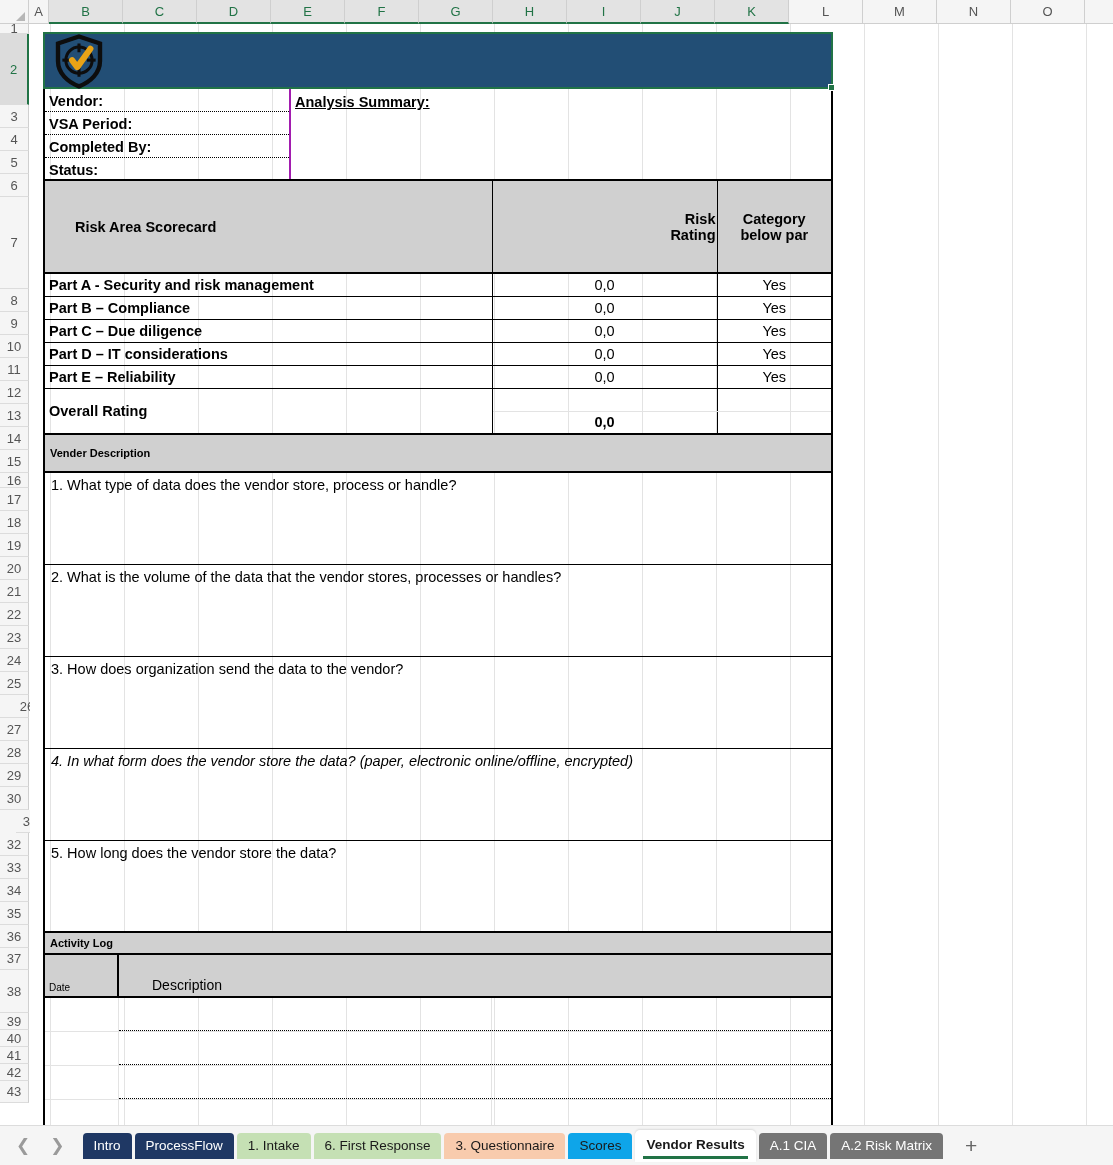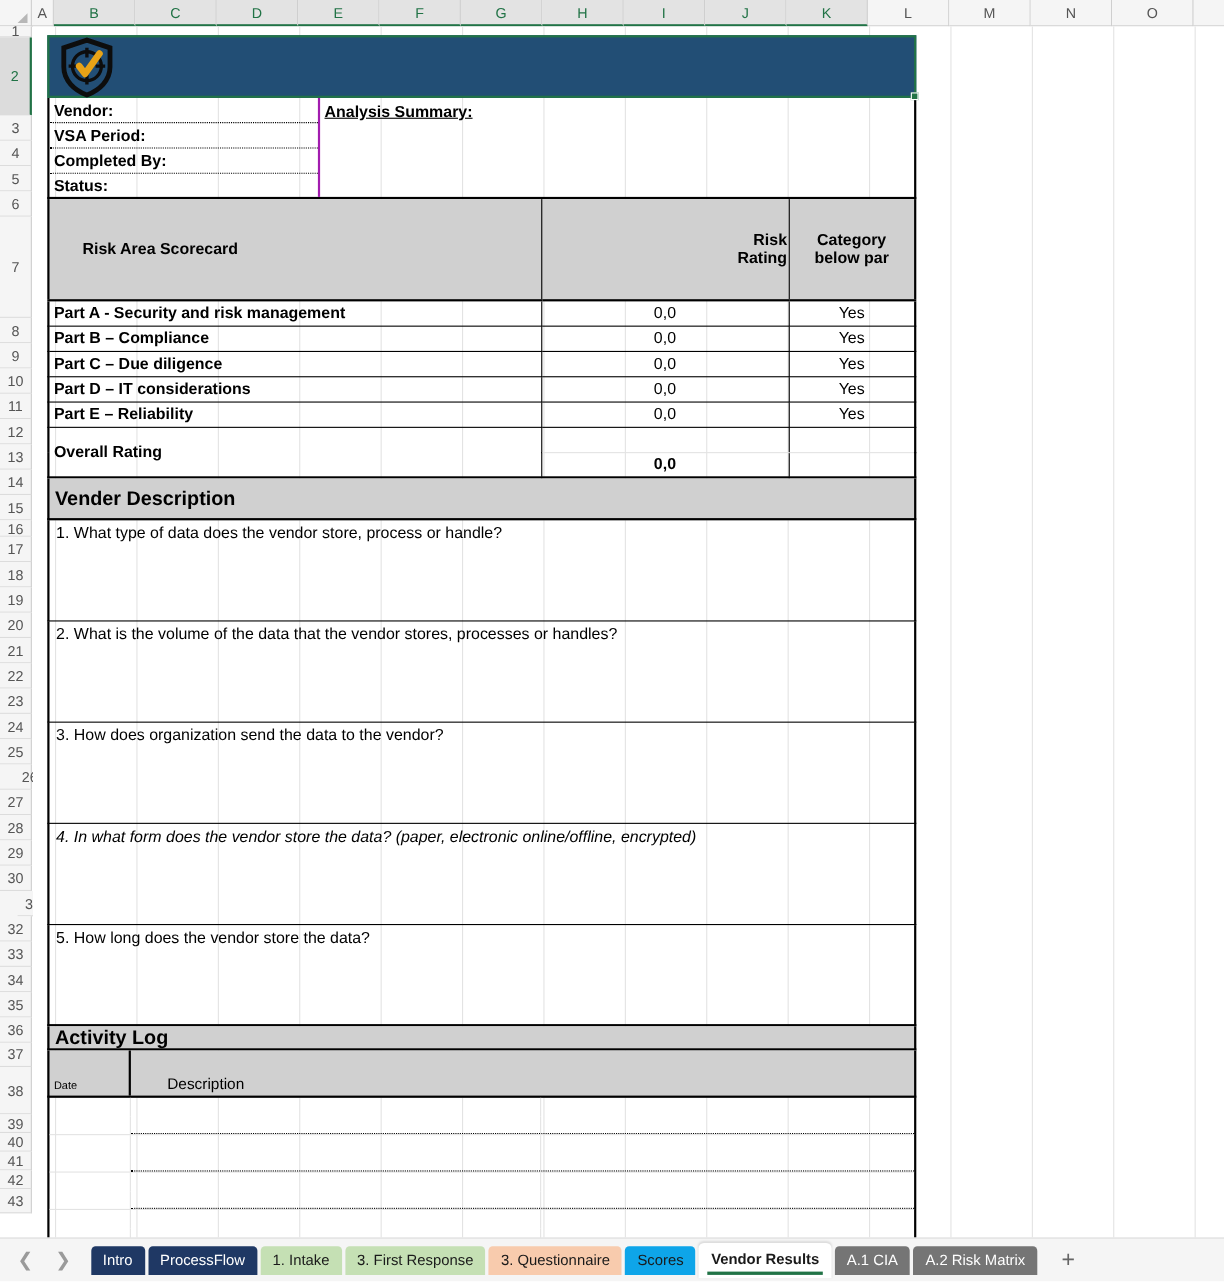--- a/index.html
+++ b/index.html
@@ -178,21 +178,21 @@
   }
 
   
   .sec-bar {
     background: #d0d0d0;
     border: 2px solid #000;
     border-top: none;
     height: 38px;
     display: flex; align-items: center;
     padding-left: 5px;
-    font-size: 18px; font-weight: bold; color: #000;
+    font-size: 11px; font-weight: bold; color: #000;
   }
 
   
   .qblock {
     border-left: 2px solid #000;
     border-right: 2px solid #000;
     border-bottom: 1px solid #000;
     padding: 4px 0 0 6px;
     font-size: 14.5px; color: #000;
   }
@@ -540,21 +540,21 @@
 
   <div class="tabbar">
     <div class="navarrows">
       <span class="navarrow">❮</span>
       <span class="navarrow">❯</span>
     </div>
     <div class="tabs" id="tabs">
         <div class="tab" style="background: rgb(31, 56, 100); color: rgb(255, 255, 255);">Intro</div>
         <div class="tab" style="background: rgb(31, 56, 100); color: rgb(255, 255, 255);">ProcessFlow</div>
         <div class="tab" style="background: rgb(197, 224, 180); color: rgb(26, 26, 26);">1. Intake</div>
-        <div class="tab" style="background: rgb(197, 224, 180); color: rgb(26, 26, 26);">3. First Response</div>
+        <div class="tab" style="background: rgb(197, 224, 180); color: rgb(26, 26, 26);">6. First Response</div>
         <div class="tab" style="background: rgb(248, 203, 173); color: rgb(26, 26, 26);">3. Questionnaire</div>
         <div class="tab" style="background: #0ea5e9; color: rgb(26, 26, 26);">Scores</div>
         <div class="tab active">Vendor Results</div>
         <div class="tab" style="background: rgb(117, 117, 117); color: rgb(255, 255, 255);">A.1 CIA</div>
         <div class="tab" style="background: rgb(117, 117, 117); color: rgb(255, 255, 255);">A.2 Risk Matrix</div>
       </div>
     <div class="addsheet">+</div>
   </div>
 </div>
 

